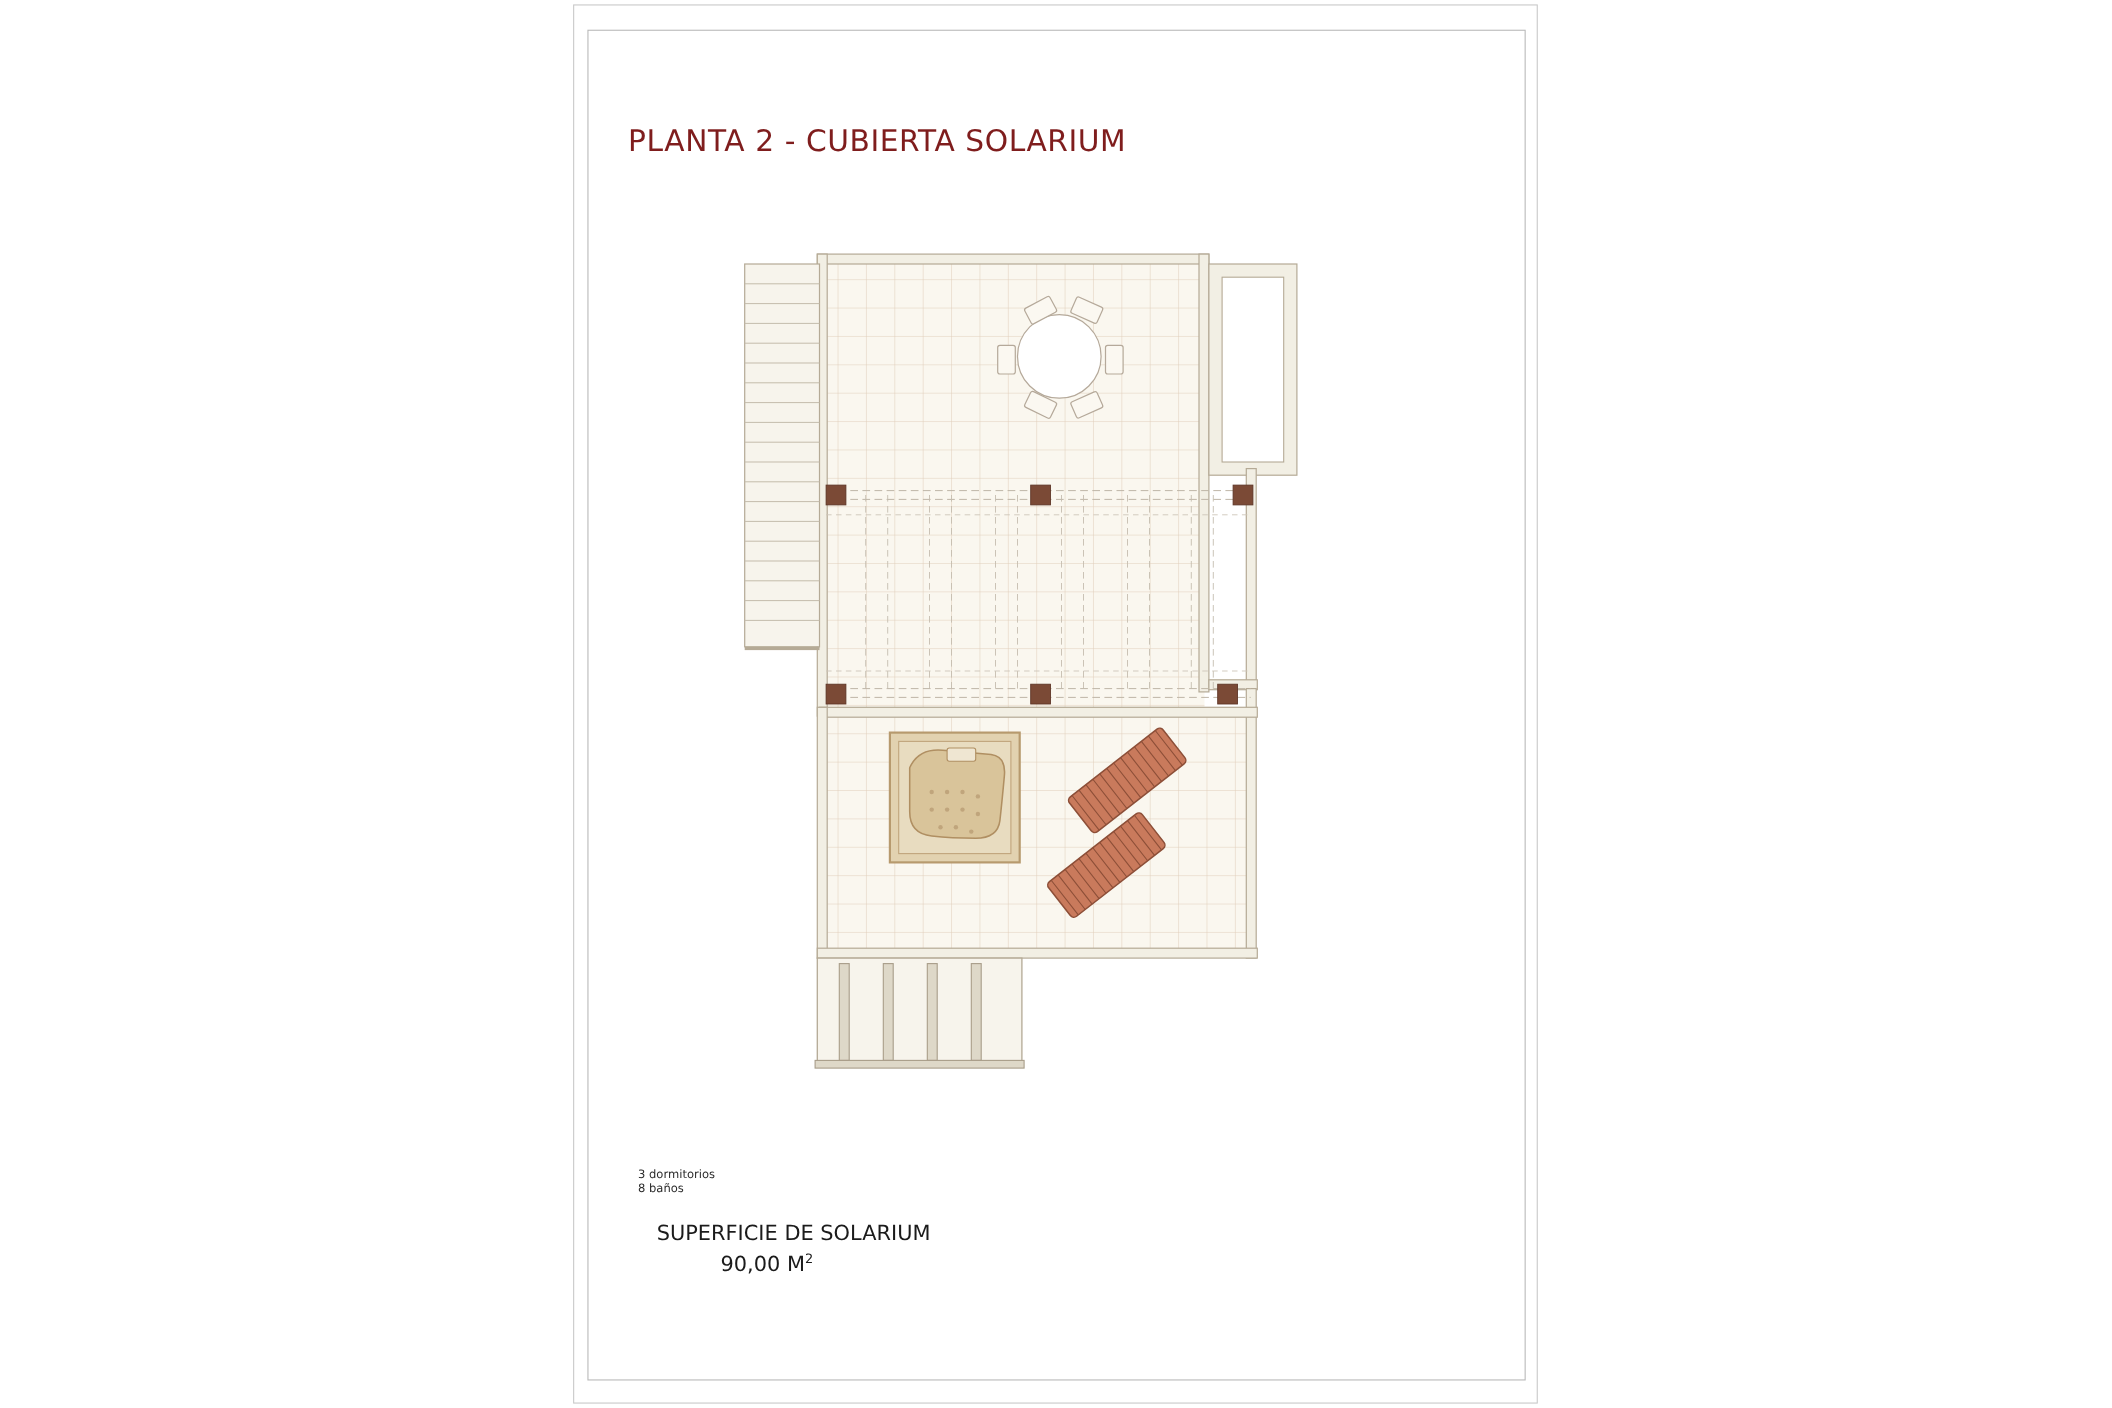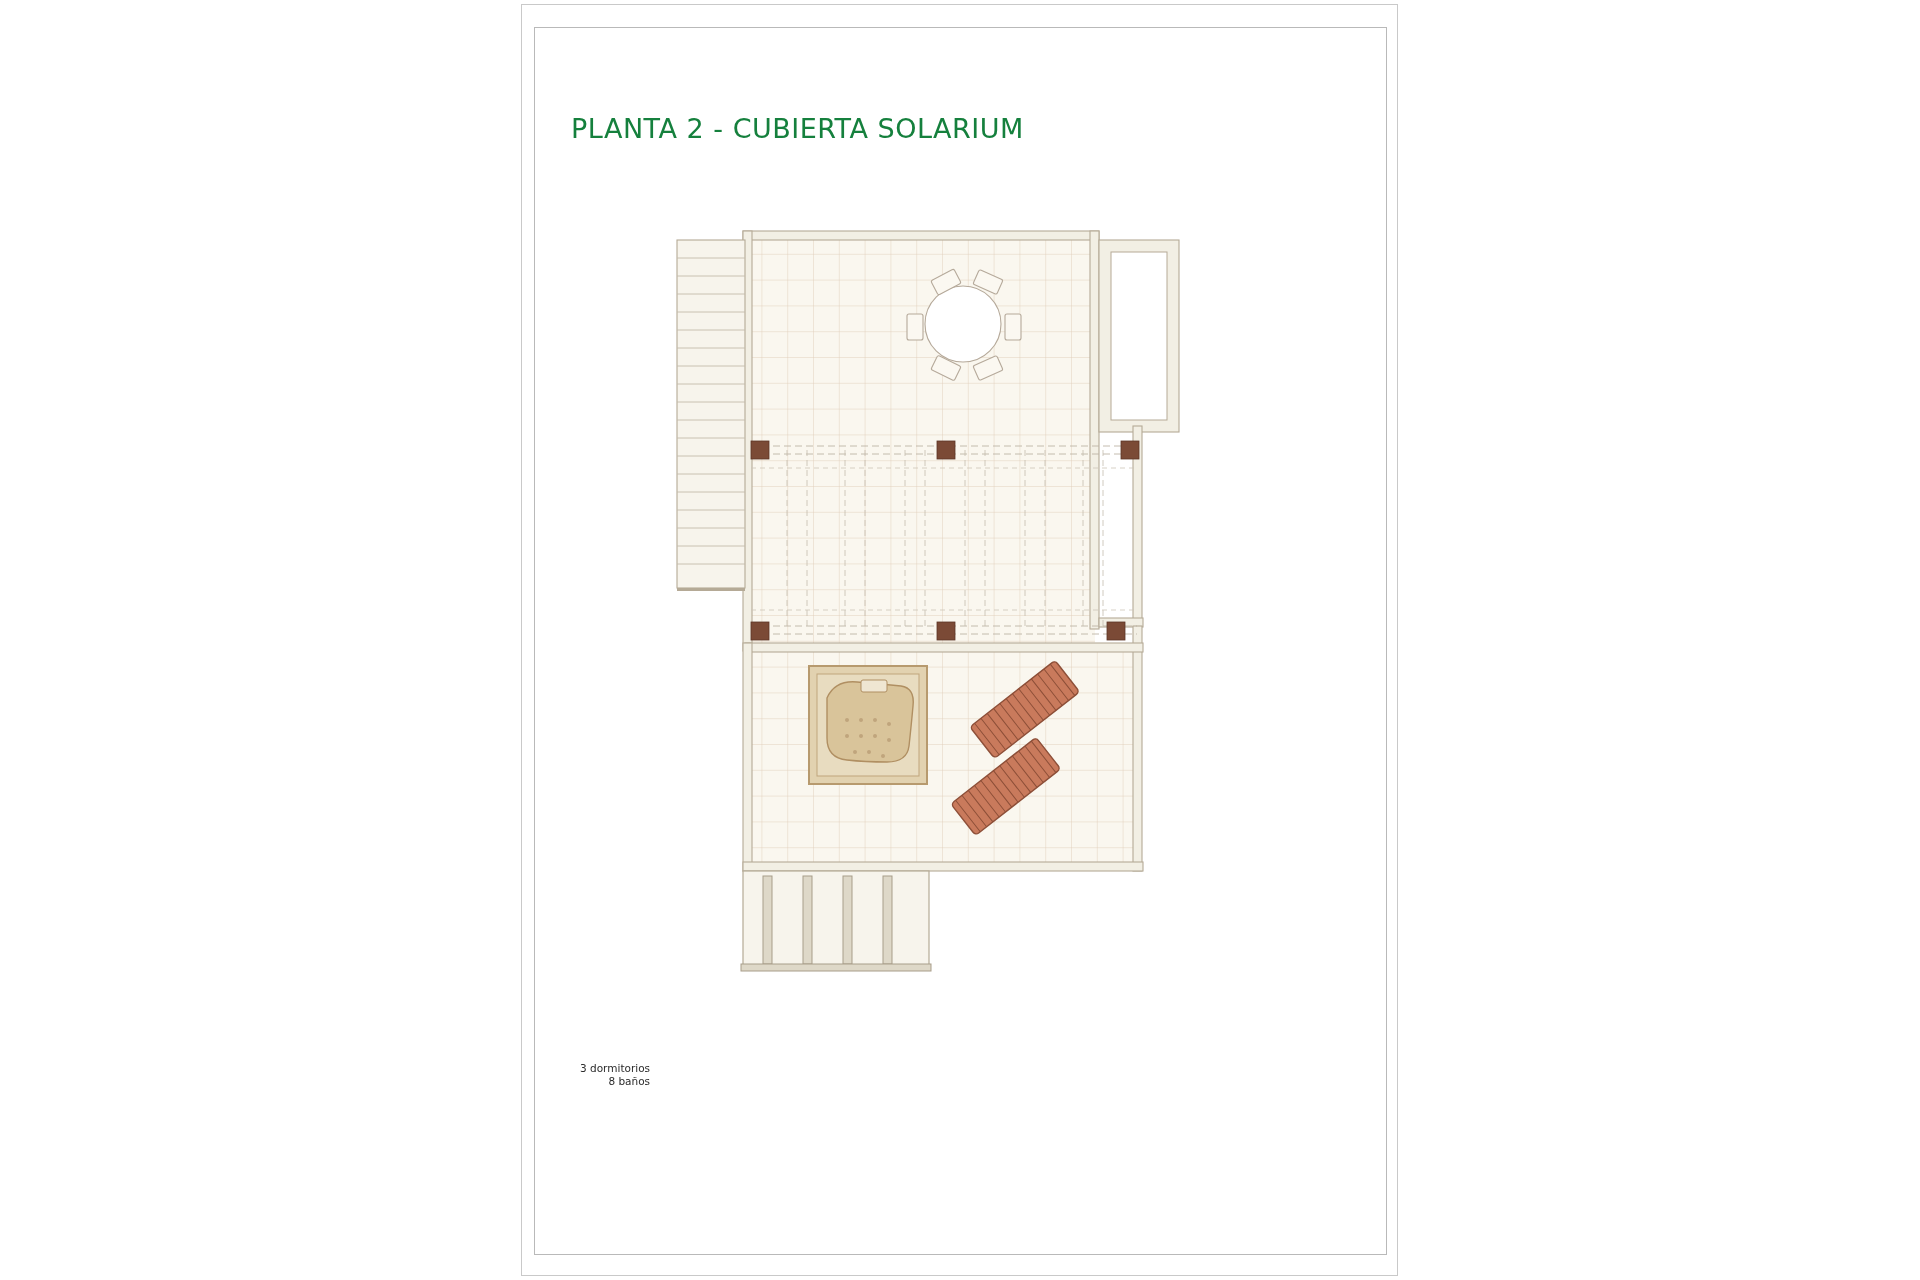--- a/index.html
+++ b/index.html
@@ -37,33 +37,32 @@
     border: 1px solid #b9b9b9;
     box-sizing: border-box;
     background: #ffffff;
   }
   #title {
     position: absolute;
     left: 36px;
     top: 85px;
     font-size: 27px;
     letter-spacing: 0.5px;
-    color: #15803d;
+    color: #7f1d1d;
     font-family: "DejaVu Sans", sans-serif;
     white-space: nowrap;
   }
   #beds {
     position: absolute;
     left: 45px;
     top: 1034px;
     font-size: 10.5px;
     color: #2b2b2b;
     line-height: 1.25;
     font-family: "DejaVu Sans", sans-serif;
-    text-align: right;
   }
   #area-block {
     position: absolute;
     left: 62px;
     top: 1080px;
     font-size: 19px;
     color: #1b1b1b;
     font-family: "DejaVu Sans", sans-serif;
     line-height: 1.45;
   }
@@ -234,17 +233,21 @@
           </g>
 
         </svg>
       </div>
 
       <div id="beds">
         <div>3 dormitorios</div>
         <div>8 baños</div>
       </div>
 
+      <div id="area-block">
+        <span>SUPERFICIE DE SOLARIUM</span>
+        <span class="area-value"><span>90,00 M</span><sup>2</sup></span>
+      </div>
 
     </div>
   </div>
 
 </div>
 
 </body></html>

